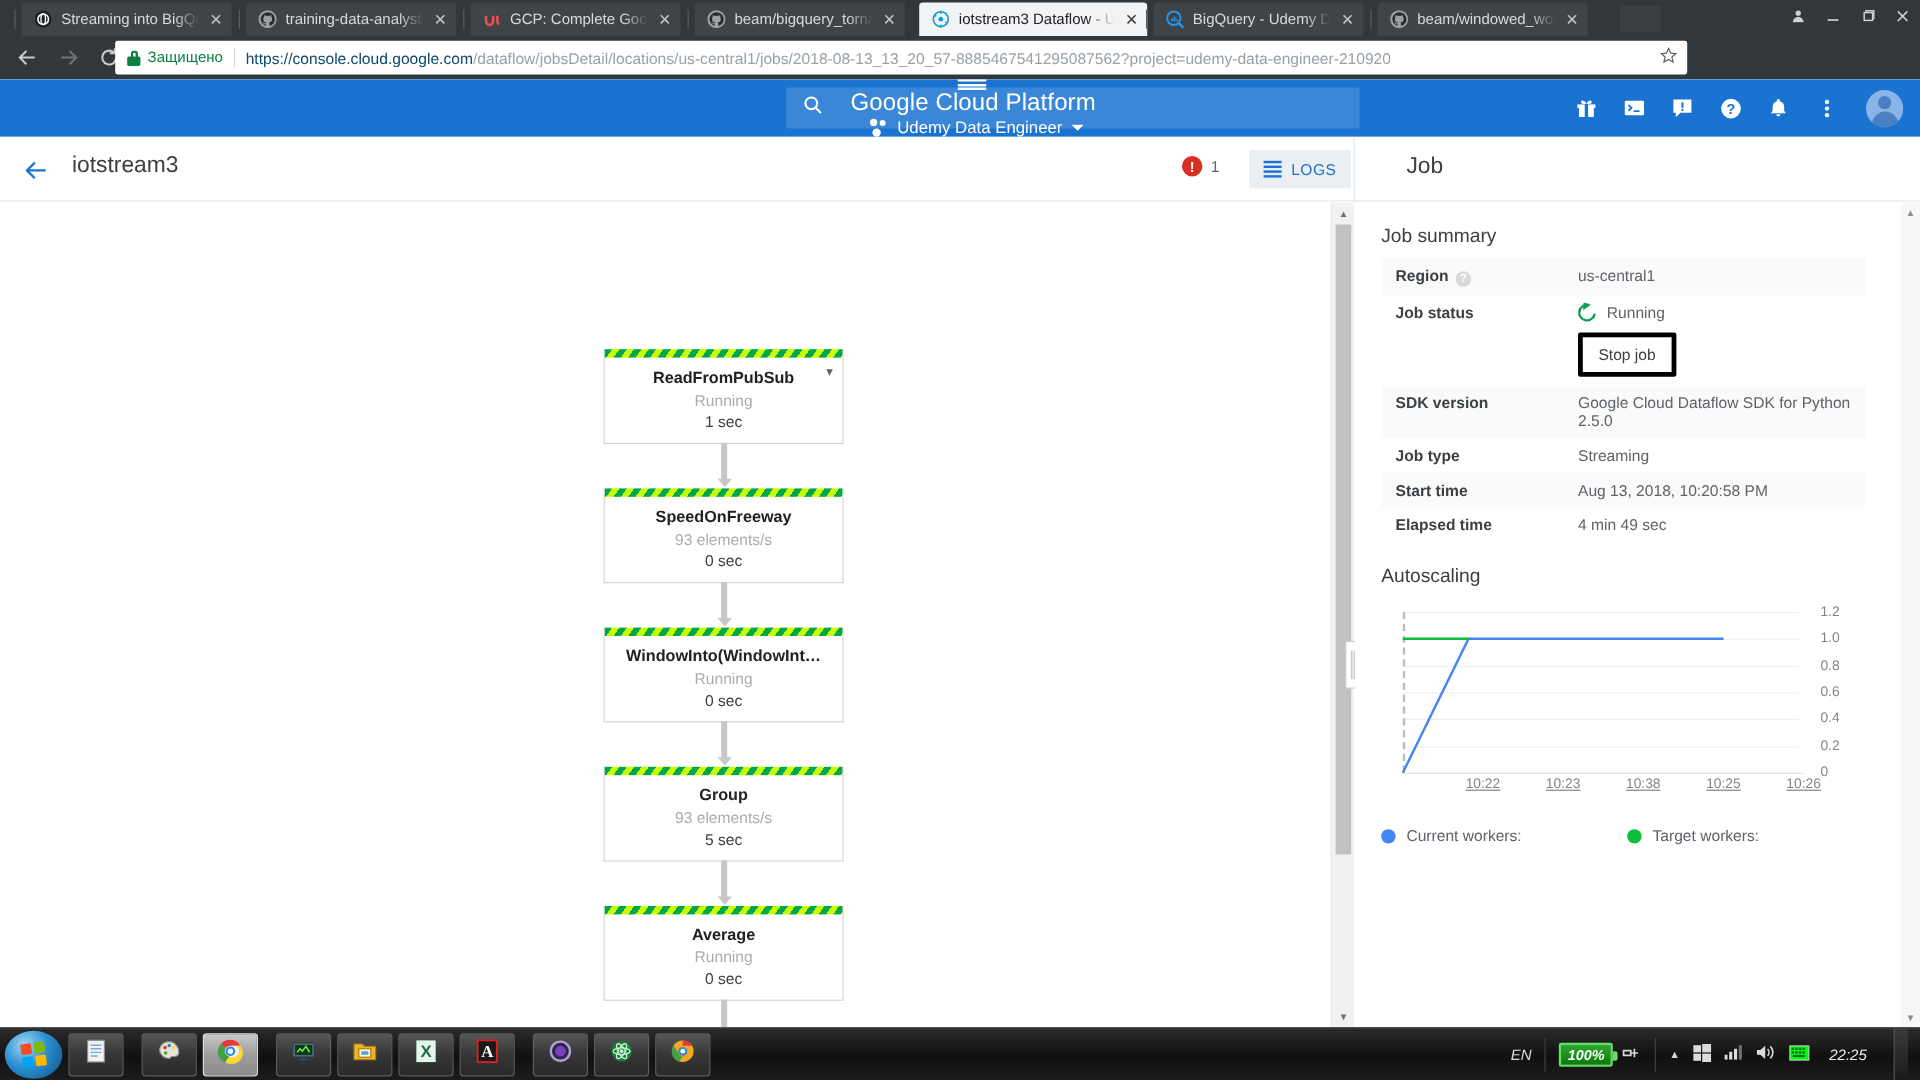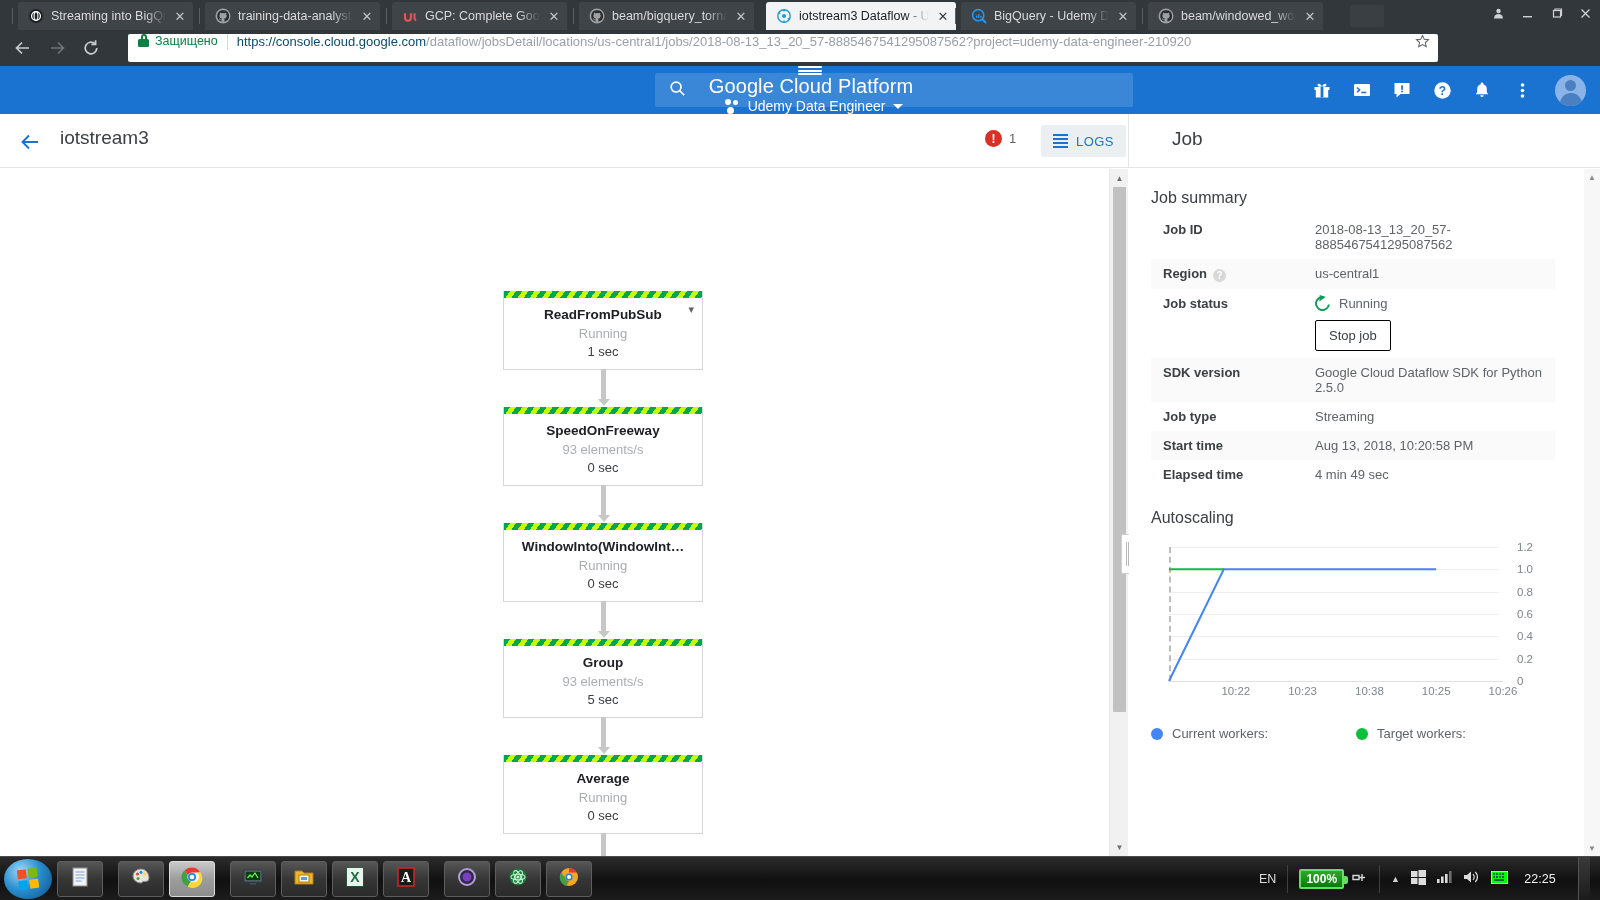--- a/index.html
+++ b/index.html
@@ -52,22 +52,22 @@
     position: absolute; top: 30px; left: 0; right: 0; height: 36px;
     background: #32373b; display: flex; align-items: center; gap: 0;
   }
   .navbtn {
     width: 34px; height: 36px; display: flex; align-items: center; justify-content: center;
     color: #c8cccf;
   }
   .navbtn.dim { color: #6e7478; }
   .omnibox {
     position: absolute; left: 96px; top: 4px; width: 1310px; height: 28px;
-    background: #fff; border-radius: 2px; display: flex; align-items: flex-start;
-    padding: 0 8px 0 10px; overflow: hidden; margin-left: 32px;
+    background: #fff; border-radius: 2px; display: flex; align-items: center;
+    padding: 0 8px 0 10px; overflow: hidden;
   }
   .lock { width: 11px; height: 13px; position: relative; flex: 0 0 11px; }
   .lock .body { position: absolute; left: 0; bottom: 0; width: 11px; height: 8px; background: #0b8043; border-radius: 1.5px; }
   .lock .sh { position: absolute; left: 2.5px; top: 0; width: 6px; height: 7px; border: 2px solid #0b8043; border-bottom: none; border-radius: 3px 3px 0 0; }
   .secure { color: #0b8043; font-size: 12.5px; margin-left: 6px; white-space: nowrap; }
   .vsep { width: 1px; height: 16px; background: #d6d6d6; margin: 0 9px; flex: 0 0 1px; }
   .url { font-size: 13px; color: #9aa0a6; white-space: nowrap; overflow: hidden; }
   .url b { color: #0c4a6e; font-weight: normal; }
   .star { margin-left: auto; color: #5f6368; font-size: 14px; padding-left: 8px; }
   .ext { position: absolute; top: 34px; width: 26px; height: 26px; display: flex; align-items: center; justify-content: center; }
@@ -153,30 +153,30 @@
   .sect { font-size: 16px; color: #3c4043; margin: 20px 0 8px 22px; font-weight: 400; }
   table.kv { width: 404px; margin-left: 22px; border-collapse: collapse; }
   table.kv td { padding: 7px 0 7px 12px; font-size: 13px; vertical-align: top; }
   table.kv td.k { width: 152px; color: #3c4043; font-weight: bold; }
   table.kv td.v { color: #5f6368; }
   table.kv tr.alt td { background: #fafafa; }
   .qmark { display: inline-block; width: 13px; height: 13px; border-radius: 50%; background: #d8d8d8; color: #fff; font-size: 10px; line-height: 13px; text-align: center; margin-left: 6px; font-weight: bold; vertical-align: -1px; }
   .runrow { display: flex; align-items: center; gap: 9px; }
   .spin { width: 15px; height: 15px; border: 2px solid #0f9d58; border-radius: 50%; border-right-color: transparent; transform: rotate(-35deg); position: relative; }
   .spin::after { content: ""; position: absolute; right: -1px; top: -3px; border-left: 4px solid transparent; border-right: 4px solid transparent; border-bottom: 5px solid #0f9d58; }
-  .stopbtn { display: inline-block; margin-top: 9px; padding: 7px 13px; border: 1px solid #000000; border-radius: 2px; font-size: 13px; color: #3c4043; background: #fff; }
+  .stopbtn { display: inline-block; margin-top: 9px; padding: 7px 13px; border: 4px solid #000000; border-radius: 2px; font-size: 13px; color: #3c4043; background: #fff; }
 
   
   .chartstamp { text-align: right; font-size: 13px; color: #5f6368; margin: 18px 60px 0 0; }
   .chartwrap { position: relative; width: 400px; height: 155px; margin: 14px 0 0 22px; }
   .ytick { position: absolute; right: 0; font-size: 11.5px; color: #80868b; transform: translateY(-50%); width: 34px; text-align: left; }
   .gridline { position: absolute; left: 18px; width: 330px; height: 1px; background: #eceff1; }
   .xaxis { position: absolute; left: 18px; top: 140px; width: 334px; height: 1px; background: #e0e0e0; }
   .vdash { position: absolute; left: 18px; top: 6px; width: 0; height: 134px; border-left: 2px dashed #bdbdbd; }
-  .xtick { position: absolute; top: 144px; font-size: 11.5px; color: #80868b; transform: translateX(-50%); white-space: nowrap; }
+  .xtick { position: absolute; top: 144px; font-size: 11.5px; color: #80868b; transform: translateX(-50%); white-space: nowrap; text-decoration: underline; }
   .legend { display: flex; margin: 30px 0 0 22px; font-size: 13px; color: #5f6368; }
   .legend .li { display: flex; align-items: center; gap: 9px; }
   .legend .li:nth-child(2) { margin-left: 88px; }
   .dotc { width: 12px; height: 12px; border-radius: 50%; }
 
   
   .taskbar {
     position: absolute; left: 0; bottom: 0; width: 1600px; height: 44px;
     background: linear-gradient(to bottom, #2b2b2b 0%, #101010 55%, #1c1c1c 100%);
     border-top: 1px solid #4a4a4a; display: flex; align-items: center;
@@ -188,21 +188,21 @@
   }
   .orbflag { width: 20px; height: 20px; display: grid; grid-template-columns: 1fr 1fr; grid-template-rows: 1fr 1fr; gap: 2px; transform: rotate(-8deg); }
   .orbflag s { display: block; border-radius: 1px; }
   .tbtn {
     width: 46px; height: 36px; margin-left: 5px; border-radius: 3px; flex: 0 0 46px;
     background: linear-gradient(to bottom, #565656 0%, #363636 50%, #2a2a2a 100%);
     border: 1px solid #5d5d5d; display: flex; align-items: center; justify-content: center;
   }
   .tbtn.on { background: linear-gradient(to bottom, #c9c9c9 0%, #9d9d9d 50%, #8c8c8c 100%); border-color: #dcdcdc; }
   .tgap { width: 10px; flex: 0 0 10px; }
-  .tray { margin-left: auto; display: flex; align-items: center; height: 44px; padding-right: 10px; gap: 11px; color: #dcdcdc; font-size: 12.5px; }
+  .tray { margin-left: auto; display: flex; align-items: center; height: 44px; padding-right: 10px; gap: 11px; color: #dcdcdc; font-size: 12.5px; font-style: italic; }
   .traysep { width: 1px; height: 28px; background: #3f3f3f; }
   .batt { display: flex; align-items: center; gap: 7px; }
   .battbox { background: linear-gradient(to bottom,#2fa82f,#0a7a0a); border: 2px solid #63e063; border-radius: 2px; color: #fff; font-size: 12px; font-weight: bold; padding: 1px 5px; position: relative; }
   .battbox::after { content: ""; position: absolute; right: -6px; top: 5px; width: 4px; height: 8px; background: #63e063; border-radius: 0 2px 2px 0; }
   .clock { font-size: 12.5px; color: #f0f0f0; min-width: 42px; text-align: center; }
   .showdesk { width: 12px; height: 44px; background: linear-gradient(to bottom,#3a3a3a,#1a1a1a); border-left: 1px solid #555; margin-left: 6px; }
 </style>
 </head>
 <body>
 
@@ -511,24 +511,20 @@
     </div>
     <div class="splitter">
         <i></i>
         <i></i>
       </div>
 
     <div class="panel">
       <div class="sect">Job summary</div>
       <table class="kv">
           <tbody id="summary-host">
-            <tr>
-              <td class="k"><span>Job ID</span></td>
-              <td class="v">2018-08-13_13_20_57-8885467541295087562</td>
-            </tr>
             <tr class="alt">
               <td class="k"><span>Region</span><span class="qmark">?</span></td>
               <td class="v">us-central1</td>
             </tr>
             <tr>
               <td class="k"><span>Job status</span></td>
               <td class="v"><div class="runrow">
                   <span class="spin"></span>
                   <span>Running</span>
                 </div><div class="stopbtn">Stop job</div></td>

